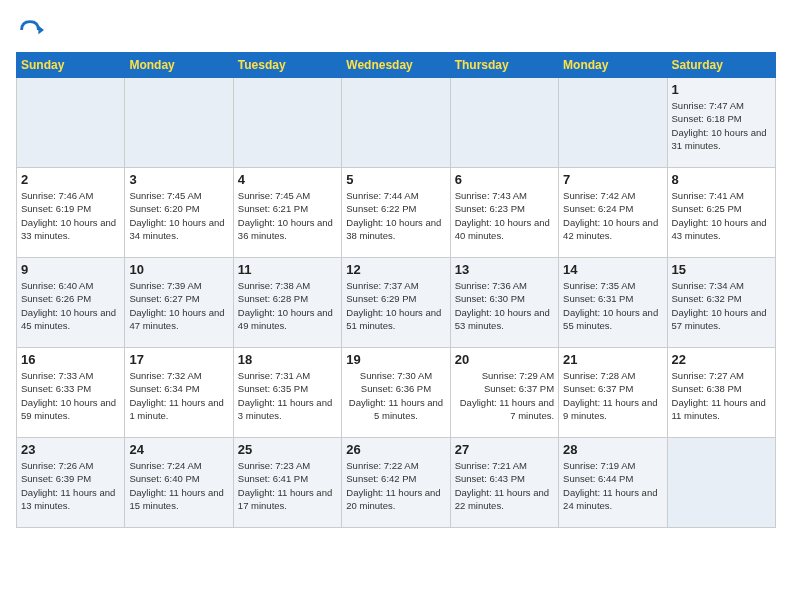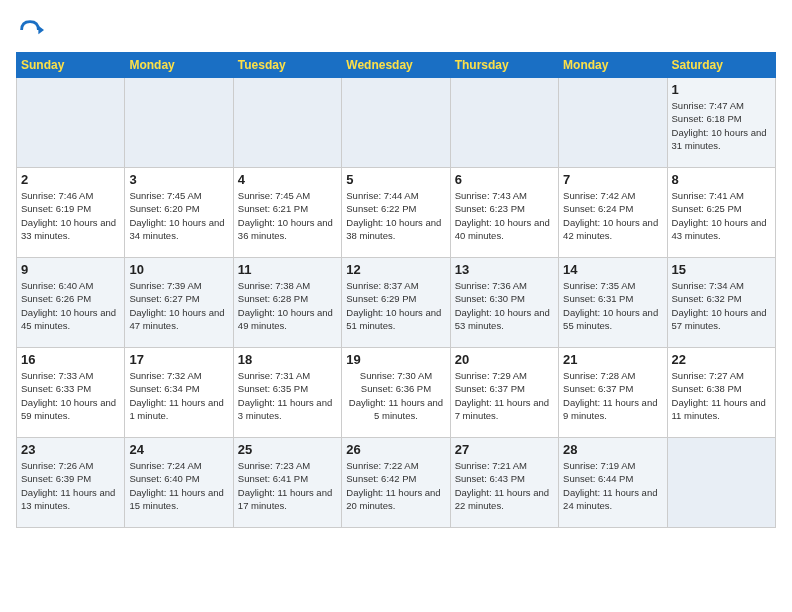--- a/index.html
+++ b/index.html
@@ -195,21 +195,21 @@
 Daylight: 10 hours and 47 minutes.</div>
         </td>
         <td>
           <div class="day-number">11</div>
           <div class="day-info" style="white-space: pre-line;">Sunrise: 7:38 AM
 Sunset: 6:28 PM
 Daylight: 10 hours and 49 minutes.</div>
         </td>
         <td>
           <div class="day-number">12</div>
-          <div class="day-info" style="white-space: pre-line;">Sunrise: 8:37 AM
+          <div class="day-info" style="white-space: pre-line;">Sunrise: 7:37 AM
 Sunset: 6:29 PM
 Daylight: 10 hours and 51 minutes.</div>
         </td>
         <td>
           <div class="day-number">13</div>
           <div class="day-info" style="white-space: pre-line;">Sunrise: 7:36 AM
 Sunset: 6:30 PM
 Daylight: 10 hours and 53 minutes.</div>
         </td>
         <td>
@@ -245,21 +245,21 @@
 Daylight: 11 hours and 3 minutes.</div>
         </td>
         <td>
           <div class="day-number">19</div>
           <div class="day-info" style="white-space: pre-line; text-align: center;">Sunrise: 7:30 AM
 Sunset: 6:36 PM
 Daylight: 11 hours and 5 minutes.</div>
         </td>
         <td>
           <div class="day-number">20</div>
-          <div class="day-info" style="white-space: pre-line;">Sunrise: 7:29 AM
+          <div class="day-info" style="white-space: pre-line; text-align: right;">Sunrise: 7:29 AM
 Sunset: 6:37 PM
 Daylight: 11 hours and 7 minutes.</div>
         </td>
         <td>
           <div class="day-number">21</div>
           <div class="day-info" style="white-space: pre-line;">Sunrise: 7:28 AM
 Sunset: 6:37 PM
 Daylight: 11 hours and 9 minutes.</div>
         </td>
         <td>

